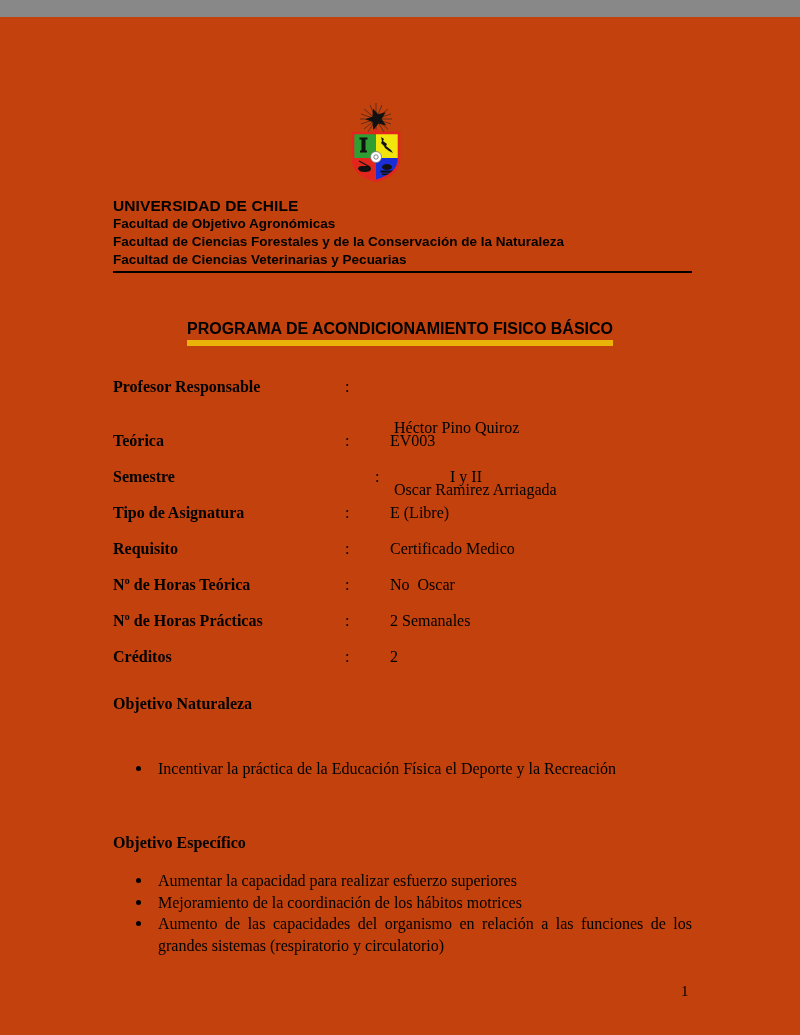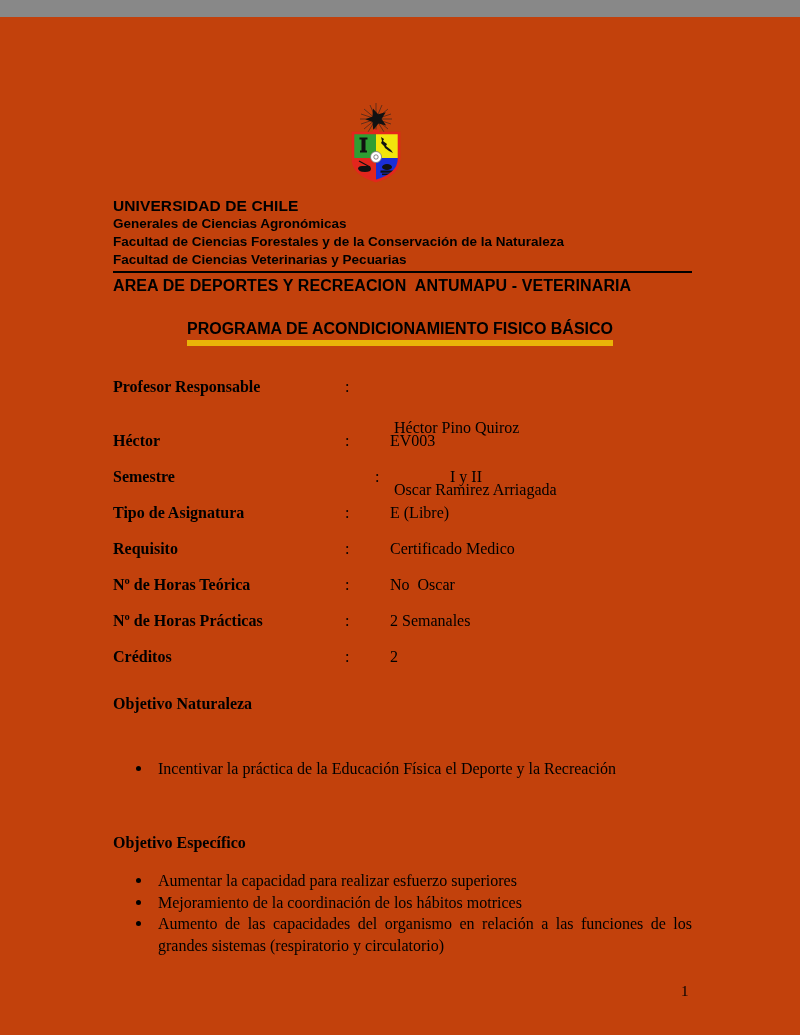--- a/index.html
+++ b/index.html
@@ -105,42 +105,41 @@
         <rect x="29" y="28.5" width="6" height="3" fill="#e3261d"></rect>
 
         <circle cx="32" cy="56" r="5.5" fill="#fff" stroke="#777" stroke-width="0.8"></circle>
         <circle cx="32" cy="56" r="2.2" fill="none" stroke="#555" stroke-width="0.7"></circle>
       </g>
     </svg>
   </div>
 
   <div class="header">
     <div class="hdr-university">UNIVERSIDAD DE CHILE</div>
-    <div class="hdr-faculty">Generales de Ciencias Agronómicas</div>
+    <div class="hdr-faculty">Facultad de Objetivo Agronómicas</div>
     <div class="hdr-faculty">Facultad de Ciencias Forestales y de la Conservación de la Naturaleza</div>
     <div class="hdr-faculty">Facultad de Ciencias Veterinarias y Pecuarias</div>
     <div class="hdr-rule"></div>
-    <div class="hdr-area">AREA DE DEPORTES Y RECREACION  ANTUMAPU - VETERINARIA</div>
   </div>
 
   <div class="title-wrap">
     <span class="doc-title">PROGRAMA DE ACONDICIONAMIENTO FISICO BÁSICO</span>
   </div>
 
   <div class="frow" style="top:360px;">
     <span class="flabel">Profesor Responsable</span>
     <span class="fsep">:</span>
     <span class="fvalue" style="padding-left:4px;">
       <span style="display:block;">Héctor Pino Quiroz</span>
       <span style="display:block;">Oscar Ramirez Arriagada</span>
     </span>
   </div>
 
   <div class="frow" style="top:414px;">
-    <span class="flabel">Héctor</span>
+    <span class="flabel">Teórica</span>
     <span class="fsep">:</span>
     <span class="fvalue">EV003</span>
   </div>
 
   <div class="frow" style="top:450px;gap:30px;">
     <span class="flabel">Semestre</span>
     <span class="fsep">:</span>
     <span class="fvalue">I y II</span>
   </div>
 

